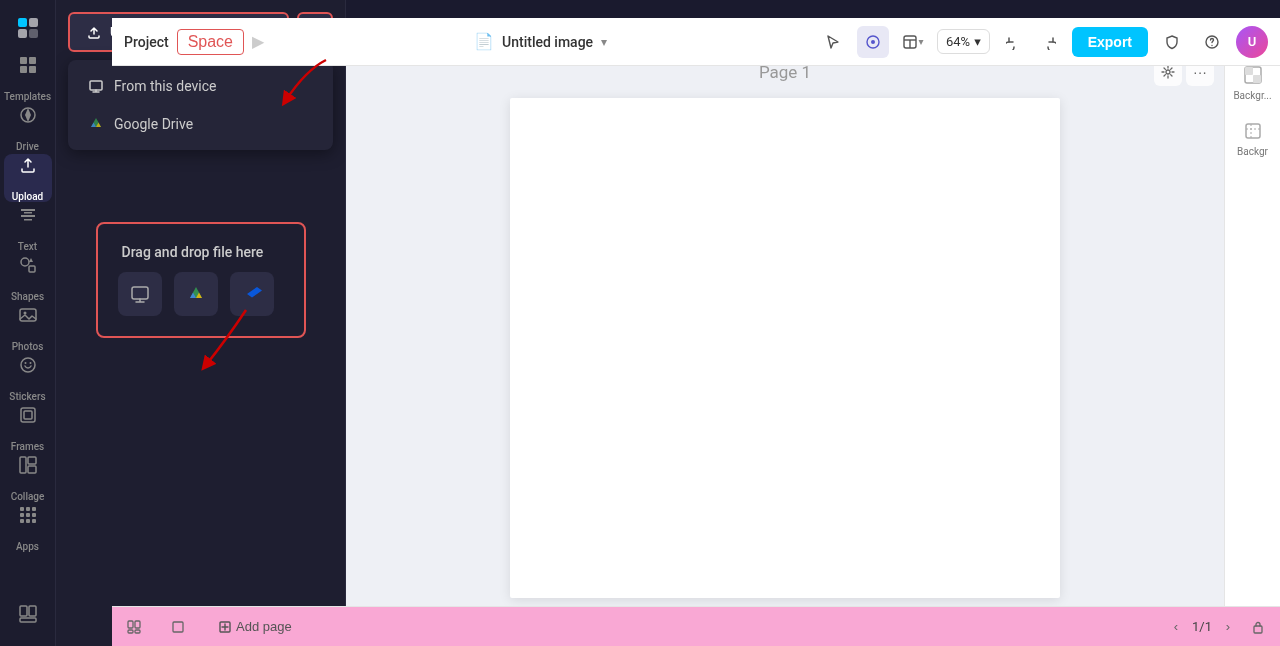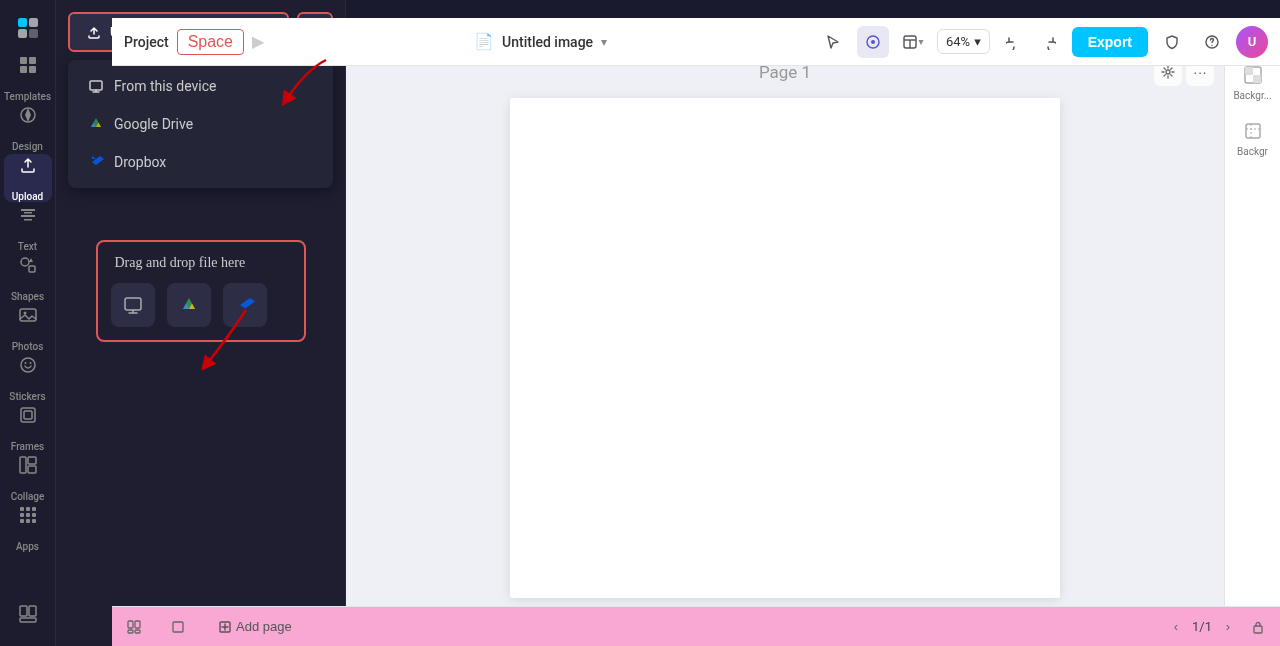--- a/index.html
+++ b/index.html
@@ -135,28 +135,27 @@
       color: #ccc;
       font-size: 14px;
       border-radius: 4px;
       margin: 2px 4px;
     }
 
     
     .drag-drop-area {
       border: 2px solid #e05555;
       border-radius: 8px;
-      padding: 13px;
+      padding: 20px;
       display: flex;
       flex-direction: column;
       align-items: flex-start;
       gap: 12px;
       width: 210px;
-      margin: 40px auto 0 auto;
-      font-family: Liberation Serif, serif;
+      margin: 60px auto 0 auto;
     }
 
     .drag-drop-label {
       color: #ccc;
       font-size: 14px;
       font-weight: 500;
       padding-left: 4px;
     }
 
     .drag-drop-icons {
@@ -524,21 +523,21 @@
         <rect x="11" y="11" width="7" height="7" rx="1" fill="currentColor"></rect>
       </svg>
       <span class="icon-label">Templates</span>
     </div>
 
     <div class="icon-sidebar-item">
       <svg class="icon-svg" viewBox="0 0 20 20" fill="none" stroke="currentColor" stroke-width="1.5">
         <circle cx="10" cy="10" r="7"></circle>
         <path d="M10 3 L13 10 L10 17 L7 10 Z" fill="currentColor" stroke="none"></path>
       </svg>
-      <span class="icon-label">Design</span>
+      <span class="icon-label">Drive</span>
     </div>
 
     <div class="icon-sidebar-item active">
       <svg class="icon-svg" viewBox="0 0 20 20" fill="none" stroke="currentColor" stroke-width="1.5">
         <path d="M10 12V4M7 7l3-3 3 3" stroke-linecap="round" stroke-linejoin="round"></path>
         <path d="M4 14v2a1 1 0 001 1h10a1 1 0 001-1v-2" stroke-linecap="round"></path>
       </svg>
       <span class="icon-label">Upload</span>
     </div>
 
@@ -724,26 +723,20 @@
             </svg>
             <span>From this device</span>
           </div>
           <div class="dropdown-item">
             <svg width="16" height="16" viewBox="0 0 16 16" fill="none">
               <path d="M8 2L3 11h10z" fill="#34a853" opacity="0.7"></path>
               <path d="M3 11l2.5-4.5L8 11z" fill="#4285f4" opacity="0.7"></path>
               <path d="M8 11l2.5-4.5L13 11z" fill="#fbbc05" opacity="0.7"></path>
             </svg>
             <span>Google Drive</span>
-          </div>
-          <div class="dropdown-item">
-            <svg width="16" height="16" viewBox="0 0 16 16" fill="#0061ff" opacity="0.8">
-              <path d="M4 2L8 5l4-3 4 3-4 3 4 3-4-3-4 3-4-3 4-3L4 5z"></path>
-            </svg>
-            <span>Dropbox</span>
           </div>
         </div>
 
         <div class="drag-drop-area">
           <span class="drag-drop-label">Drag and drop file here</span>
           <div class="drag-drop-icons">
             <div class="drag-drop-icon-btn">
               <svg width="20" height="20" viewBox="0 0 20 20" fill="none" stroke="currentColor" stroke-width="1.5">
                 <rect x="2" y="3" width="16" height="12" rx="2"></rect>
                 <path d="M6 18h8M10 15v3" stroke-linecap="round"></path>

